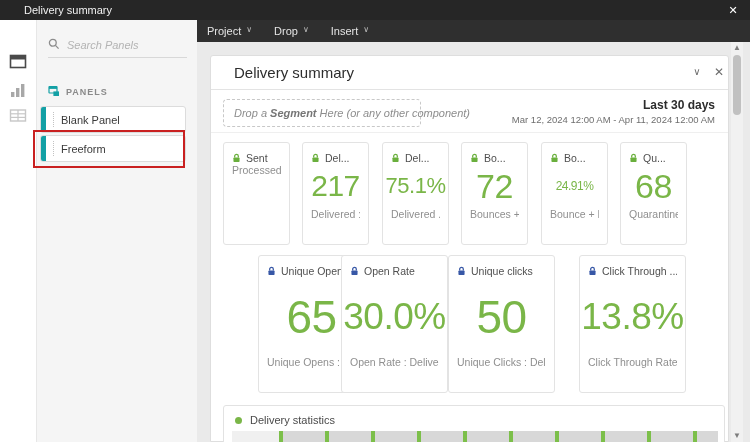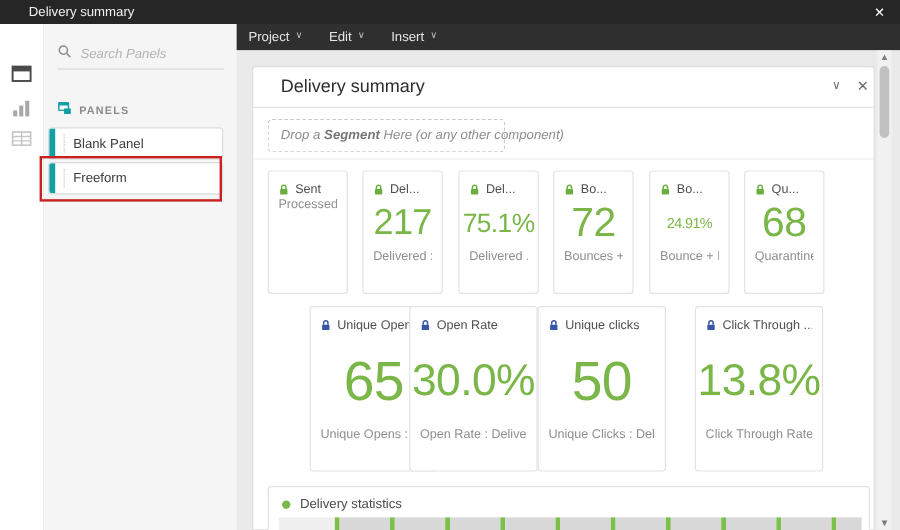--- a/index.html
+++ b/index.html
@@ -169,21 +169,21 @@
   <span class="win-title">Delivery summary</span>
   <span class="win-close">✕</span>
 </div>
 
 <div class="menubar">
   <span class="menu-item">
     <span>Project</span>
     <span class="chev">∨</span>
   </span>
   <span class="menu-item">
-    <span>Edit</span>
+    <span>Drop</span>
     <span class="chev">∨</span>
   </span>
   <span class="menu-item">
     <span>Insert</span>
     <span class="chev">∨</span>
   </span>
 </div>
 
 <div class="workspace"></div>
 
@@ -252,20 +252,24 @@
   <div class="panel-header">
     <span class="panel-title">Delivery summary</span>
     <span class="panel-icon panel-collapse">∨</span>
     <span class="panel-icon panel-close">✕</span>
   </div>
 
   <div class="dropzone">
     <span><span>Drop a </span><b>Segment</b><span> Here (or any other component)</span></span>
   </div>
 
+  <div class="daterange">
+    <div class="dr-label">Last 30 days</div>
+    <div class="dr-dates">Mar 12, 2024 12:00 AM - Apr 11, 2024 12:00 AM</div>
+  </div>
 
   <div class="panel-divider2"></div>
 
   <div class="card r1 c1">
     <div class="card-head">
         <span class="lock green">
           <svg width="9" height="10" viewBox="0 0 10 11">
             <path d="M3 5V3.4a2 2 0 0 1 4 0V5" fill="none" stroke="currentColor" stroke-width="1.4"></path>
             <rect x="1.6" y="5" width="6.8" height="5" rx="0.8" fill="currentColor"></rect>
           </svg>

